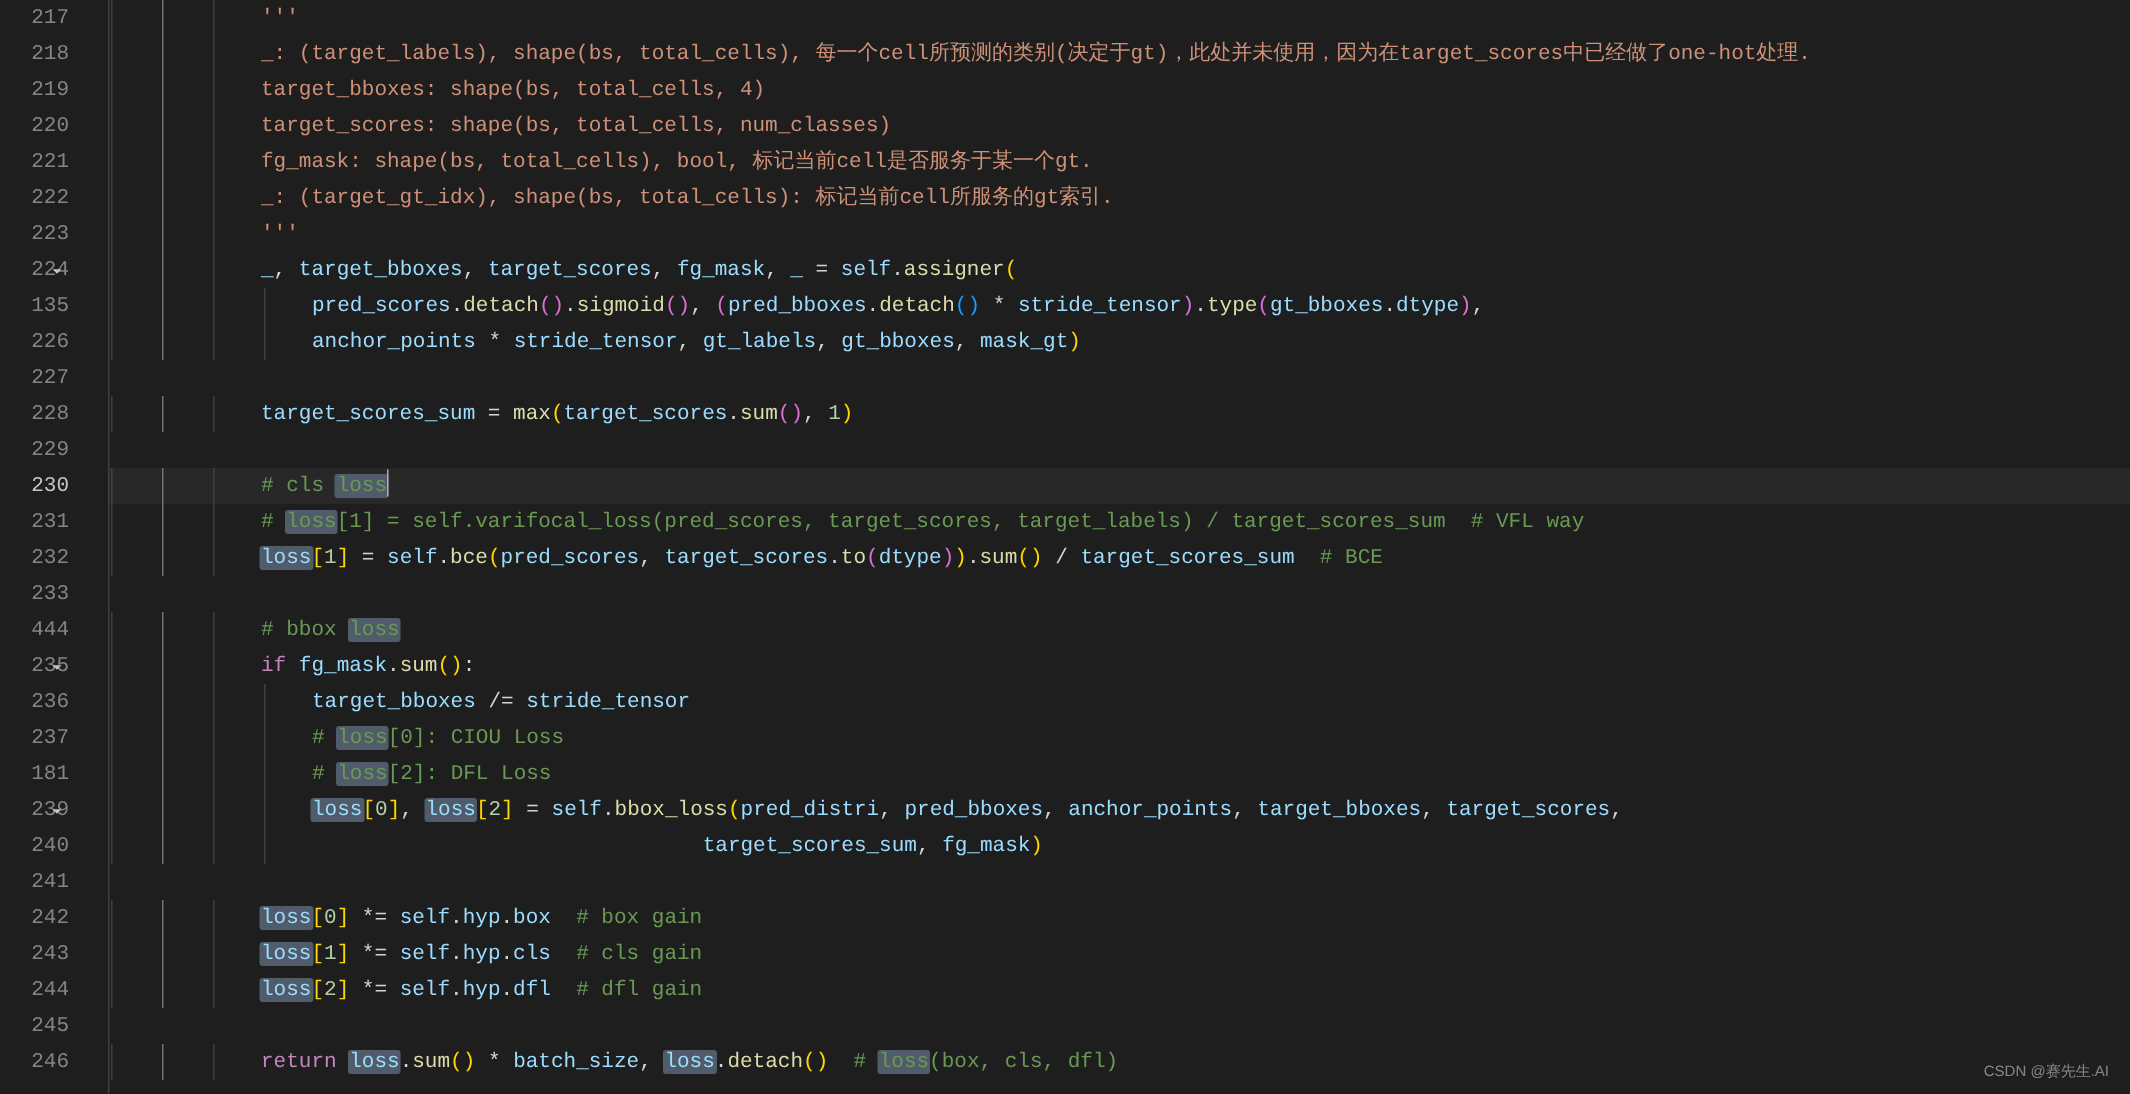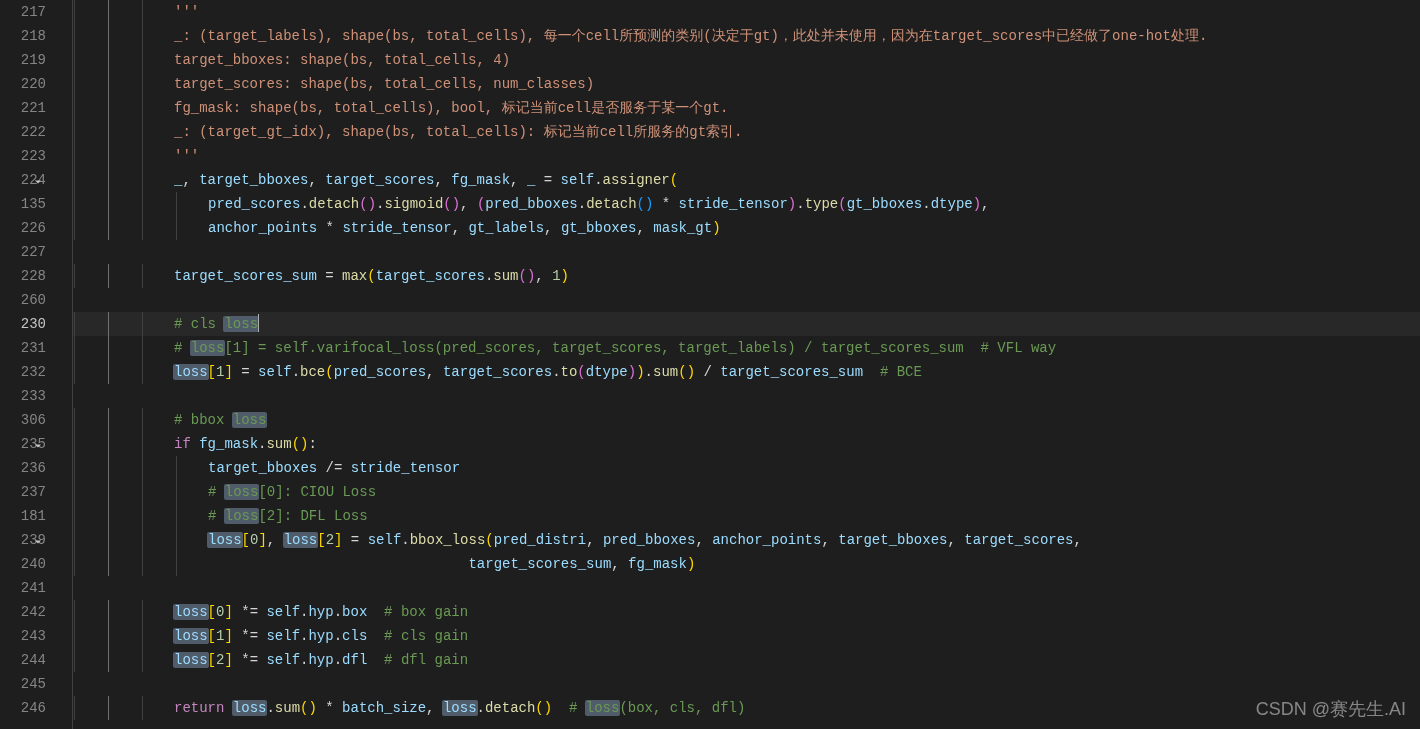--- a/index.html
+++ b/index.html
@@ -96,21 +96,21 @@
     background: #aeafad;
     vertical-align: middle;
     margin-bottom: 2px;
   }
   .watermark {
     position: absolute;
     right: 14px;
     bottom: 8px;
     color: rgba(220,220,220,0.55);
     font-family: -apple-system, "Segoe UI", sans-serif;
-    font-size: 18px;
+    font-size: 10px;
     z-index: 50;
   }
   .ruler {
     position: absolute;
     left: 72px;
     top: 0;
     bottom: 0;
     width: 1px;
     background: #404040;
     z-index: 2;
@@ -129,26 +129,26 @@
       <div class="gutter-line">221</div>
       <div class="gutter-line">222</div>
       <div class="gutter-line">223</div>
       <div class="gutter-line">224<span class="fold-chev"><svg viewBox="0 0 16 16" fill="currentColor">
             <path d="M4 6l4 4 4-4z"></path>
           </svg></span></div>
       <div class="gutter-line">135</div>
       <div class="gutter-line">226</div>
       <div class="gutter-line">227</div>
       <div class="gutter-line">228</div>
-      <div class="gutter-line">260</div>
+      <div class="gutter-line">229</div>
       <div class="gutter-line current">230</div>
       <div class="gutter-line">231</div>
       <div class="gutter-line">232</div>
       <div class="gutter-line">233</div>
-      <div class="gutter-line">306</div>
+      <div class="gutter-line">444</div>
       <div class="gutter-line">235<span class="fold-chev"><svg viewBox="0 0 16 16" fill="currentColor">
             <path d="M4 6l4 4 4-4z"></path>
           </svg></span></div>
       <div class="gutter-line">236</div>
       <div class="gutter-line">237</div>
       <div class="gutter-line">181</div>
       <div class="gutter-line">239<span class="fold-chev"><svg viewBox="0 0 16 16" fill="currentColor">
             <path d="M4 6l4 4 4-4z"></path>
           </svg></span></div>
       <div class="gutter-line">240</div>

